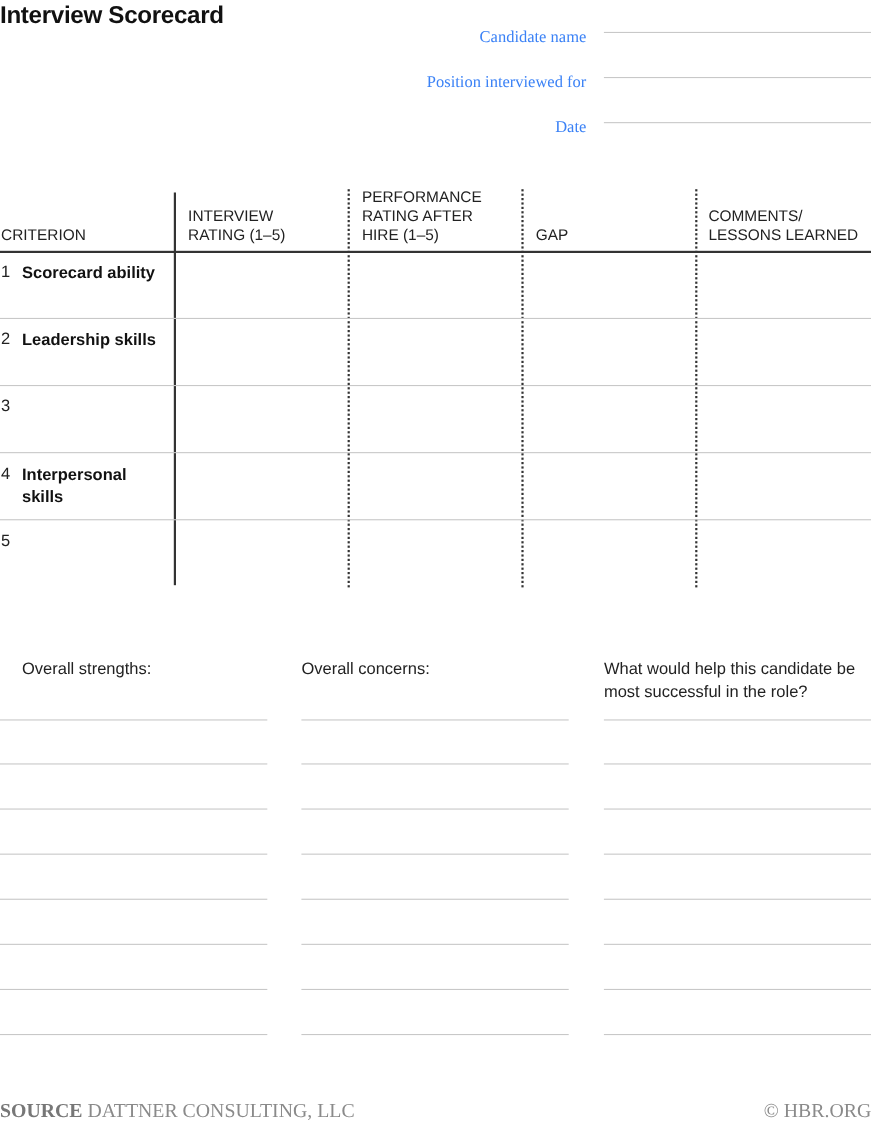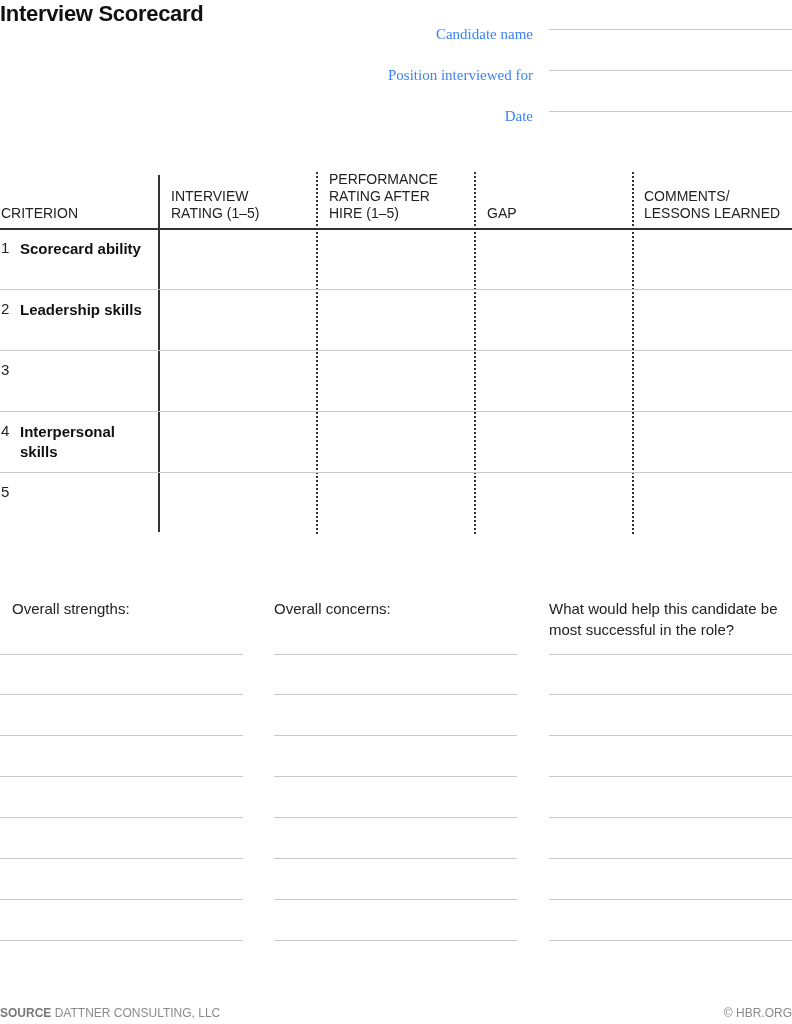--- a/index.html
+++ b/index.html
@@ -17,21 +17,21 @@
   .row { position: absolute; left: 0; width: 792px; height: 61px; }
   .row .rline { position: absolute; left: 0; right: 0; bottom: 0; border-bottom: 1px solid #c8c8c8; }
   .row .num { position: absolute; left: 1px; top: 10px; font-size: 15px; color: #222; }
   .row .crit { position: absolute; left: 20px; top: 10px; font-size: 15px; font-weight: bold; line-height: 20px; width: 135px; }
   .cell { position: absolute; top: 0; height: 60px; }
 
   .col { position: absolute; top: 598px; width: 244px; }
   .col-label { font-size: 15px; line-height: 21px; color: #222; }
   .wline { position: absolute; left: 0; width: 243px; border-bottom: 1px solid #c8c8c8; height: 0; }
 
-  .footer { position: absolute; bottom: 4px; font-size: 12px; color: #8a8a8a; }
+  .footer { position: absolute; bottom: 4px; font-size: 18px; color: #8a8a8a; font-family: Liberation Serif, serif; }
   .footer b { color: #777; }
 </style>
 </head>
 <body>
 
 <h1 class="title">Interview Scorecard</h1>
 
 <div class="meta-row" style="top:6px;">
   <span class="meta-label">Candidate name</span>
   <span class="meta-line"></span>
@@ -105,21 +105,21 @@
   </div>
   <div class="row" style="top:303px;">
     <span class="num">5</span>
     <div class="cell" style="left:160px;width:156px;"></div>
     <div class="cell" style="left:318px;width:156px;"></div>
     <div class="cell" style="left:476px;width:156px;"></div>
     <div class="cell" style="left:634px;width:158px;"></div>
   </div>
 </div>
 
-<div class="col" style="left:12px;">
+<div class="col" style="left:0;padding-left:20px;">
   <div class="col-label">Overall strengths:</div>
 </div>
 <div class="col" style="left:274px;">
   <div class="col-label">Overall concerns:</div>
 </div>
 <div class="col" style="left:549px; width:243px;">
   <div class="col-label">What would help this candidate be most successful in the role?</div>
 </div>
 
 <div id="writing-lines">

